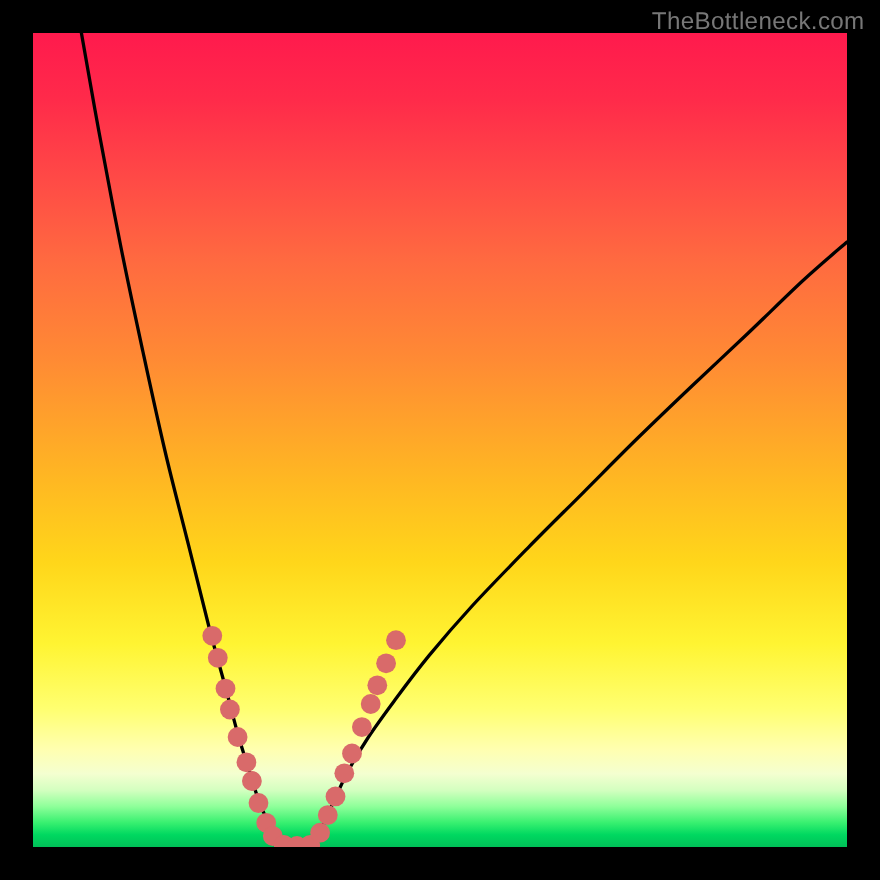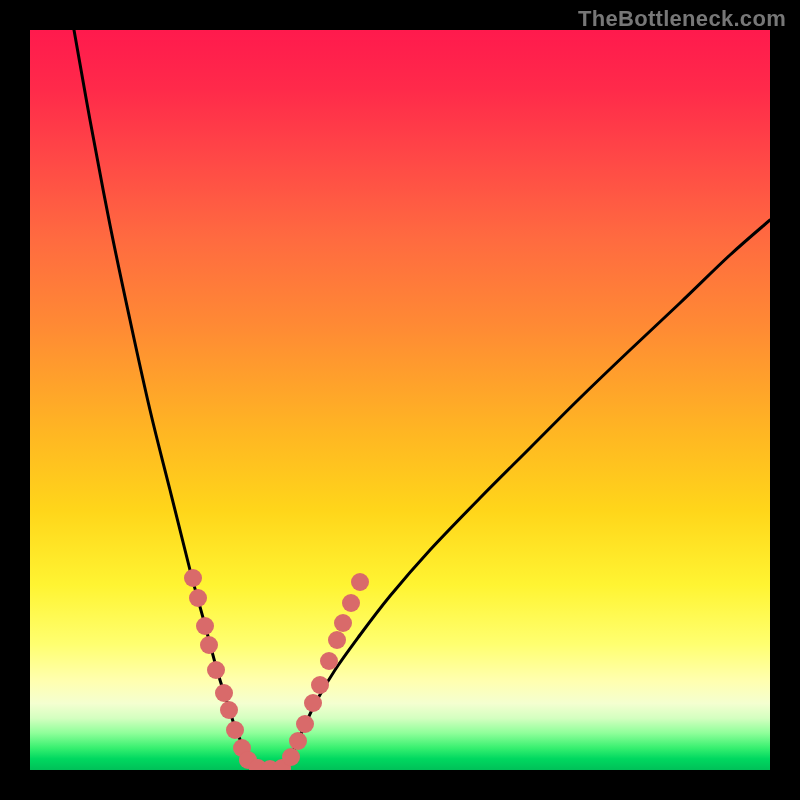--- a/index.html
+++ b/index.html
@@ -42,21 +42,21 @@
       #38f070 97%,
       #00d860 98.5%,
       #00c058 100%);
   }
   .watermark {
     position: absolute;
     top: 6px;
     right: 14px;
     color: #777;
     font-size: 22px;
-    font-weight: 700;
+    font-weight: 400;
     letter-spacing: 0.3px;
     user-select: none;
   }
   svg.curves {
     position: absolute;
     top: 0;
     left: 0;
     width: 740px;
     height: 740px;
   }

